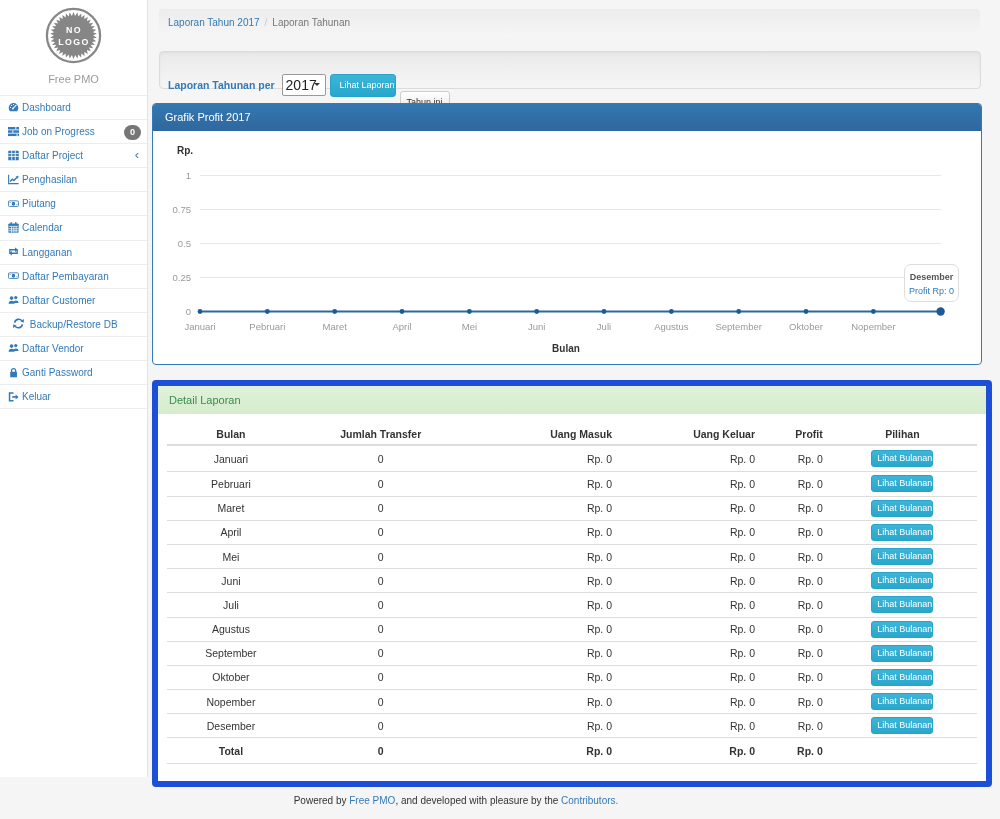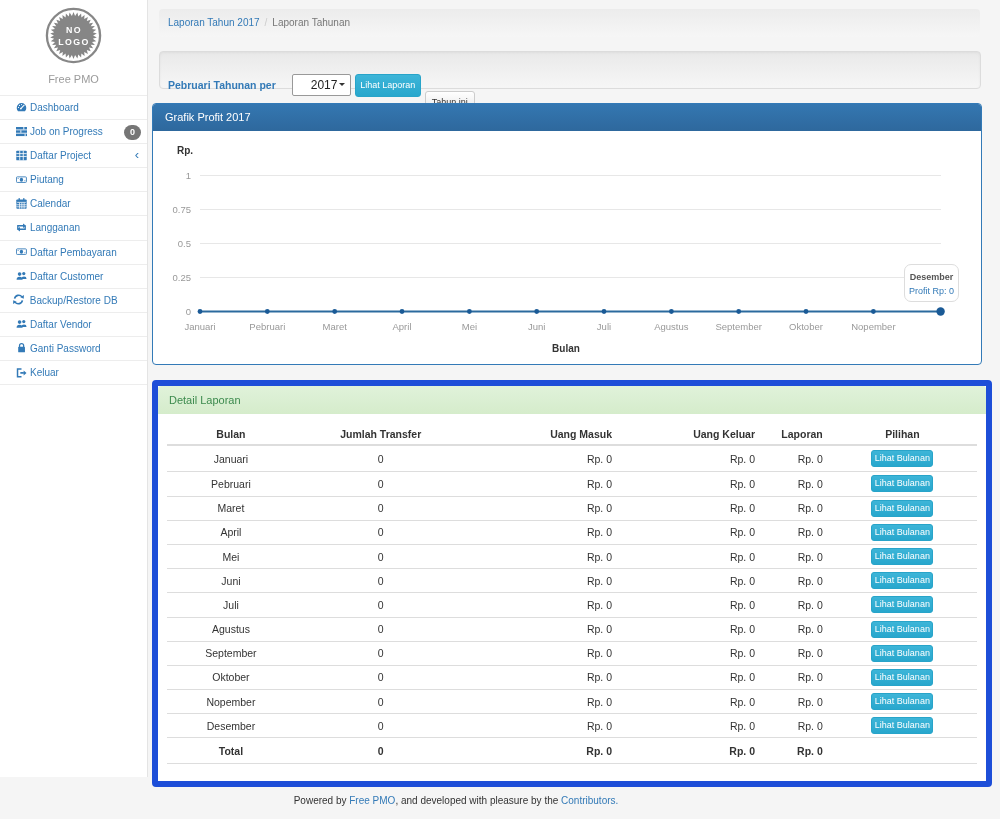--- a/index.html
+++ b/index.html
@@ -2,34 +2,34 @@
 <html><head>
 <meta charset="utf-8">
 <style>
 * { margin:0; padding:0; box-sizing:content-box; }
 html,body { width:1000px; height:819px; background:#f5f5f5; font-family:"Liberation Sans", sans-serif; position:relative; overflow:hidden; }
 a { text-decoration:none; }
 #sidebar { position:absolute; left:0; top:0; width:147px; height:777px; background:#fff; border-right:1px solid #e4e4e4; }
 #logo { position:absolute; left:45px; top:7px; }
 #brand { position:absolute; top:73px; left:0; width:147px; text-align:center; font-size:11px; color:#9b9b9b; }
 #menu { position:absolute; top:95px; left:0; width:147px; list-style:none; border-bottom:1px solid #ededed; }
-#menu li { position:relative; height:23.1px; border-top:1px solid #ededed; color:#337ab7; font-size:10px; line-height:23px; padding-left:16px; white-space:nowrap; }
+#menu li { position:relative; height:23.1px; border-top:1px solid #ededed; color:#337ab7; font-size:10px; line-height:23px; padding-left:8px; white-space:nowrap; }
 #menu li svg { vertical-align:-1.5px; margin-right:3px; width:11px; height:11px; }
 #menu li .badge { position:absolute; right:6px; top:4.5px; background:#767676; color:#fff; border-radius:8px; font-size:9px; font-weight:bold; line-height:15px; padding:0 6px; }
 #menu li .chev { position:absolute; right:8px; top:-1px; color:#337ab7; font-size:13px; }
 #content { position:absolute; left:148px; top:0; width:852px; }
 .crumb { position:absolute; left:11px; top:9px; width:812px; height:28px; background:linear-gradient(180deg,#ececec,#f6f6f6); border-radius:4px; padding-left:9px; font-size:10px; line-height:28px; color:#777; }
 .crumb a { color:#337ab7; }
 .crumb .sep { color:#ccc; padding:0 5px; }
 .well { position:absolute; left:11px; top:51px; width:812px; height:29px; background:linear-gradient(180deg,#e9e9e9,#f6f6f6); border:1px solid #dcdcdc; border-radius:4px; box-shadow:inset 0 1px 3px rgba(0,0,0,.05); padding:4px 0 3px 8px; }
 .well .lbl { display:inline-block; font-size:10.5px; font-weight:bold; color:#337ab7; line-height:22px; vertical-align:middle; }
-.sel { display:inline-block; vertical-align:middle; width:39px; height:20px; background:#fff; border:1px solid #999; border-radius:2px; font-size:12px; color:#222; line-height:20px; padding-left:18px; margin-left:16px; position:relative; }
+.sel { display:inline-block; vertical-align:middle; width:39px; height:20px; background:#fff; border:1px solid #999; border-radius:2px; font-size:14px; color:#222; line-height:20px; padding-left:3px; margin-left:7px; position:relative; }
 .sel .car { position:absolute; right:5px; top:8px; width:0; height:0; border-left:3px solid transparent; border-right:3px solid transparent; border-top:3.8px solid #333; }
 .btn { display:inline-block; vertical-align:middle; text-align:center; font-size:9px; border-radius:3px; cursor:default; white-space:nowrap; }
-.btn-info { background:linear-gradient(180deg,#3db5d8,#28a7cd); border:1px solid #28a4c9; color:#fff; }
+.btn-info { background:linear-gradient(180deg,#3db5d8,#28a7cd); border:1px solid #28a4c9; color:#fff;text-align:right; }
 .btn-default { background:linear-gradient(180deg,#fff,#e4e4e4); border:1px solid #ccc; color:#333; }
 .well .btn { height:21px; line-height:21px; margin-left:4px; }
 .well .b1 { width:64px; }
 .well .b2 { width:48px;margin-top:35px; }
 .panel { position:absolute; left:4px; width:828px; border-radius:4px; background:#fff; }
 #pchart { top:103px; height:260px; border:1px solid #337ab7; }
 #pchart .hd { height:27px; background:linear-gradient(180deg,#3477b1,#2e689d); border-radius:3px 3px 0 0; color:#fff; font-size:11px; line-height:27px; padding-left:12px; }
 #pchart .bd { position:relative; height:233px; }
 #pdetail { top:380px; height:395px; border:6px solid #1d4ed8; }
 #pdetail .hd { height:28px; background:linear-gradient(180deg,#e0f2da,#d5eccb); border-radius:3px 3px 0 0; color:#3c8a4d; font-size:11px; line-height:28px; padding-left:11px; }
@@ -87,20 +87,25 @@
         </svg>Job on Progress<span class="badge">0</span></li>
     <li><svg width="13" height="13" viewBox="0 0 13 13">
           <rect x="0.3" y="0.8" width="12.4" height="11.4" rx="1" fill="#337ab7"></rect>
           <g stroke="#fff" stroke-width="1">
             <line x1="0.3" y1="4.3" x2="12.7" y2="4.3"></line>
             <line x1="0.3" y1="7.6" x2="12.7" y2="7.6"></line>
             <line x1="4.4" y1="0.8" x2="4.4" y2="12.2"></line>
             <line x1="8.6" y1="0.8" x2="8.6" y2="12.2"></line>
           </g>
         </svg>Daftar Project<span class="chev">‹</span></li>
+    <li><svg width="14" height="13" viewBox="0 0 14 13">
+          <path d="M0.8,0.5 V11.7 H13.5" stroke="#337ab7" stroke-width="1.4" fill="none"></path>
+          <path d="M2.5,9.2 L5.5,6.2 L7.5,7.8 L11.3,3.9" stroke="#337ab7" stroke-width="1.8" fill="none"></path>
+          <polygon fill="#337ab7" points="9.8,2.6 13.6,1.6 12.6,5.4"></polygon>
+        </svg>Penghasilan</li>
     <li><svg width="15" height="13" viewBox="0 0 15 13">
           <rect x="0.6" y="2.9" width="13.6" height="7.6" rx="1.2" stroke="#337ab7" stroke-width="1.2" fill="none"></rect>
           <ellipse cx="7.4" cy="6.7" rx="2.3" ry="2.7" fill="#337ab7"></ellipse>
           <rect x="2.3" y="4.5" width="1.2" height="1.2" fill="#337ab7"></rect>
           <rect x="11.5" y="7.6" width="1.2" height="1.2" fill="#337ab7"></rect>
         </svg>Piutang</li>
     <li><svg width="13" height="13" viewBox="0 0 13 13">
           <rect x="3" y="0.2" width="1.6" height="3" fill="#337ab7"></rect>
           <rect x="8.4" y="0.2" width="1.6" height="3" fill="#337ab7"></rect>
           <rect x="0.4" y="1.8" width="12.2" height="10.8" rx="1" fill="#337ab7"></rect>
@@ -158,21 +163,21 @@
     <li><svg width="14" height="13" viewBox="0 0 14 13">
           <path fill="#337ab7" d="M7,1.1 V3 H2.9 V11 H7 V12.9 H1 V1.1 Z"></path>
           <rect x="5.5" y="5.9" width="4.5" height="2.2" fill="#337ab7"></rect>
           <polygon fill="#337ab7" points="9.7,3.8 13.4,7 9.7,10.2"></polygon>
         </svg>Keluar</li>
   </ul>
 </div>
 <div id="content">
   <div class="crumb"><a>Laporan Tahun 2017</a><span class="sep">/</span>Laporan Tahunan</div>
   <div class="well">
-    <span class="lbl">Pebruari Tahunan per</span><span class="sel">2017<span class="car"></span></span><span class="btn btn-info b1">Lihat Laporan</span><span class="btn btn-default b2">Tahun ini</span>
+    <span class="lbl">Laporan Tahunan per</span><span class="sel">2017<span class="car"></span></span><span class="btn btn-info b1">Lihat Laporan</span><span class="btn btn-default b2">Tahun ini</span>
   </div>
   <div class="panel" id="pchart">
     <div class="hd">Grafik Profit 2017</div>
     <div class="bd">
       <div class="rp">Rp.</div>
       <div class="ylab" style="top:39px">1</div>
       <div class="ylab" style="top:73px">0.75</div>
       <div class="ylab" style="top:107px">0.5</div>
       <div class="ylab" style="top:141px">0.25</div>
       <div class="ylab" style="top:175px">0</div>
@@ -224,21 +229,21 @@
             <col style="width:132.5px">
             <col style="width:62.75px">
             <col style="width:138.25px">
           </colgroup>
         <thead>
             <tr>
               <th class="c">Bulan</th>
               <th class="c">Jumlah Transfer</th>
               <th class="r">Uang Masuk</th>
               <th class="r">Uang Keluar</th>
-              <th class="r">Laporan</th>
+              <th class="r">Profit</th>
               <th class="c">Pilihan</th>
             </tr>
           </thead>
         <tbody>
         <tr>
               <td class="c">Januari</td>
               <td class="c">0</td>
               <td class="r">Rp. 0</td>
               <td class="r">Rp. 0</td>
               <td class="r">Rp. 0</td>

